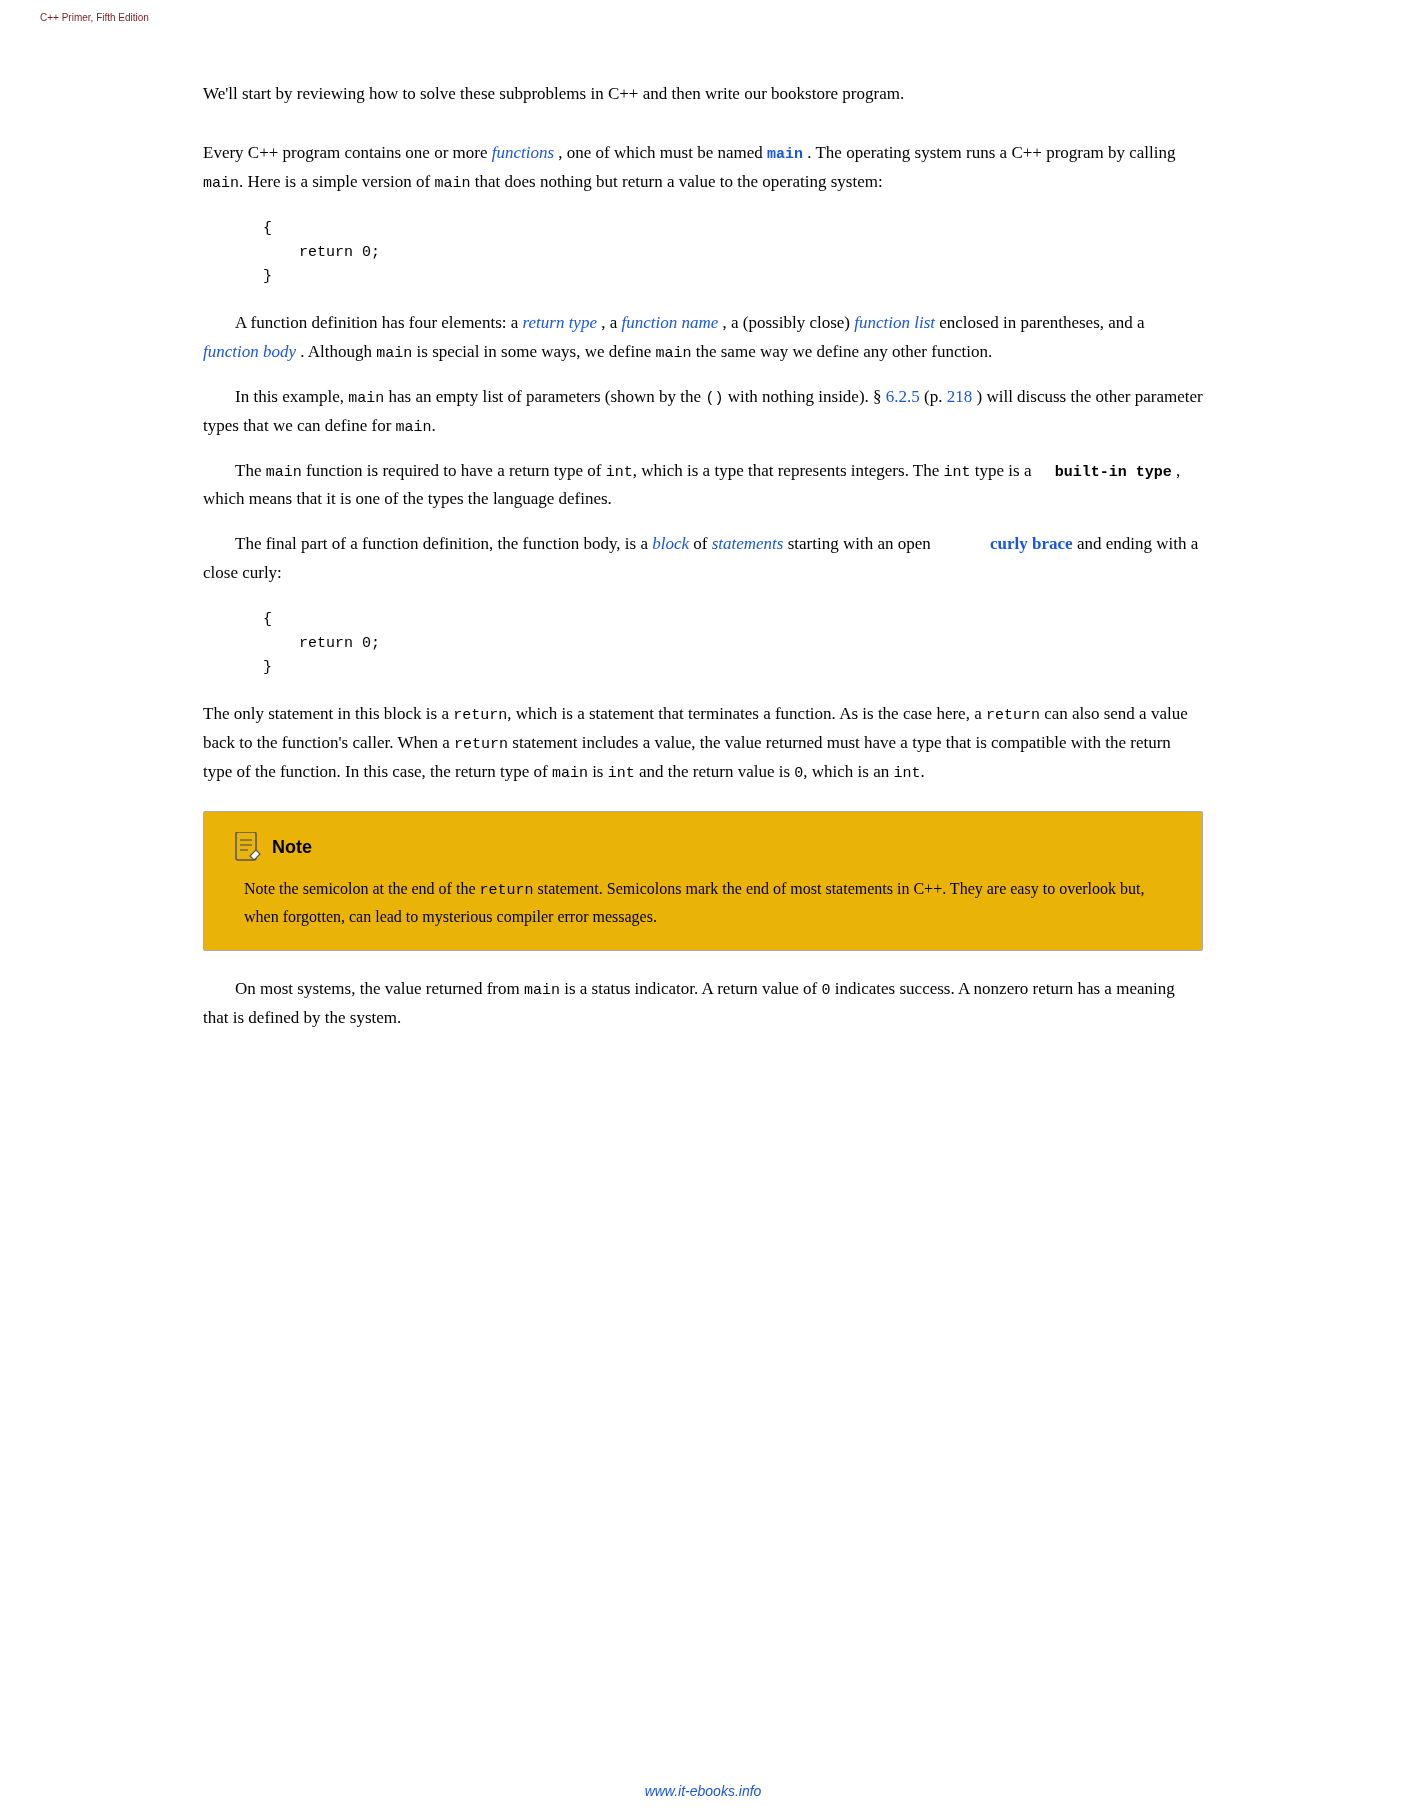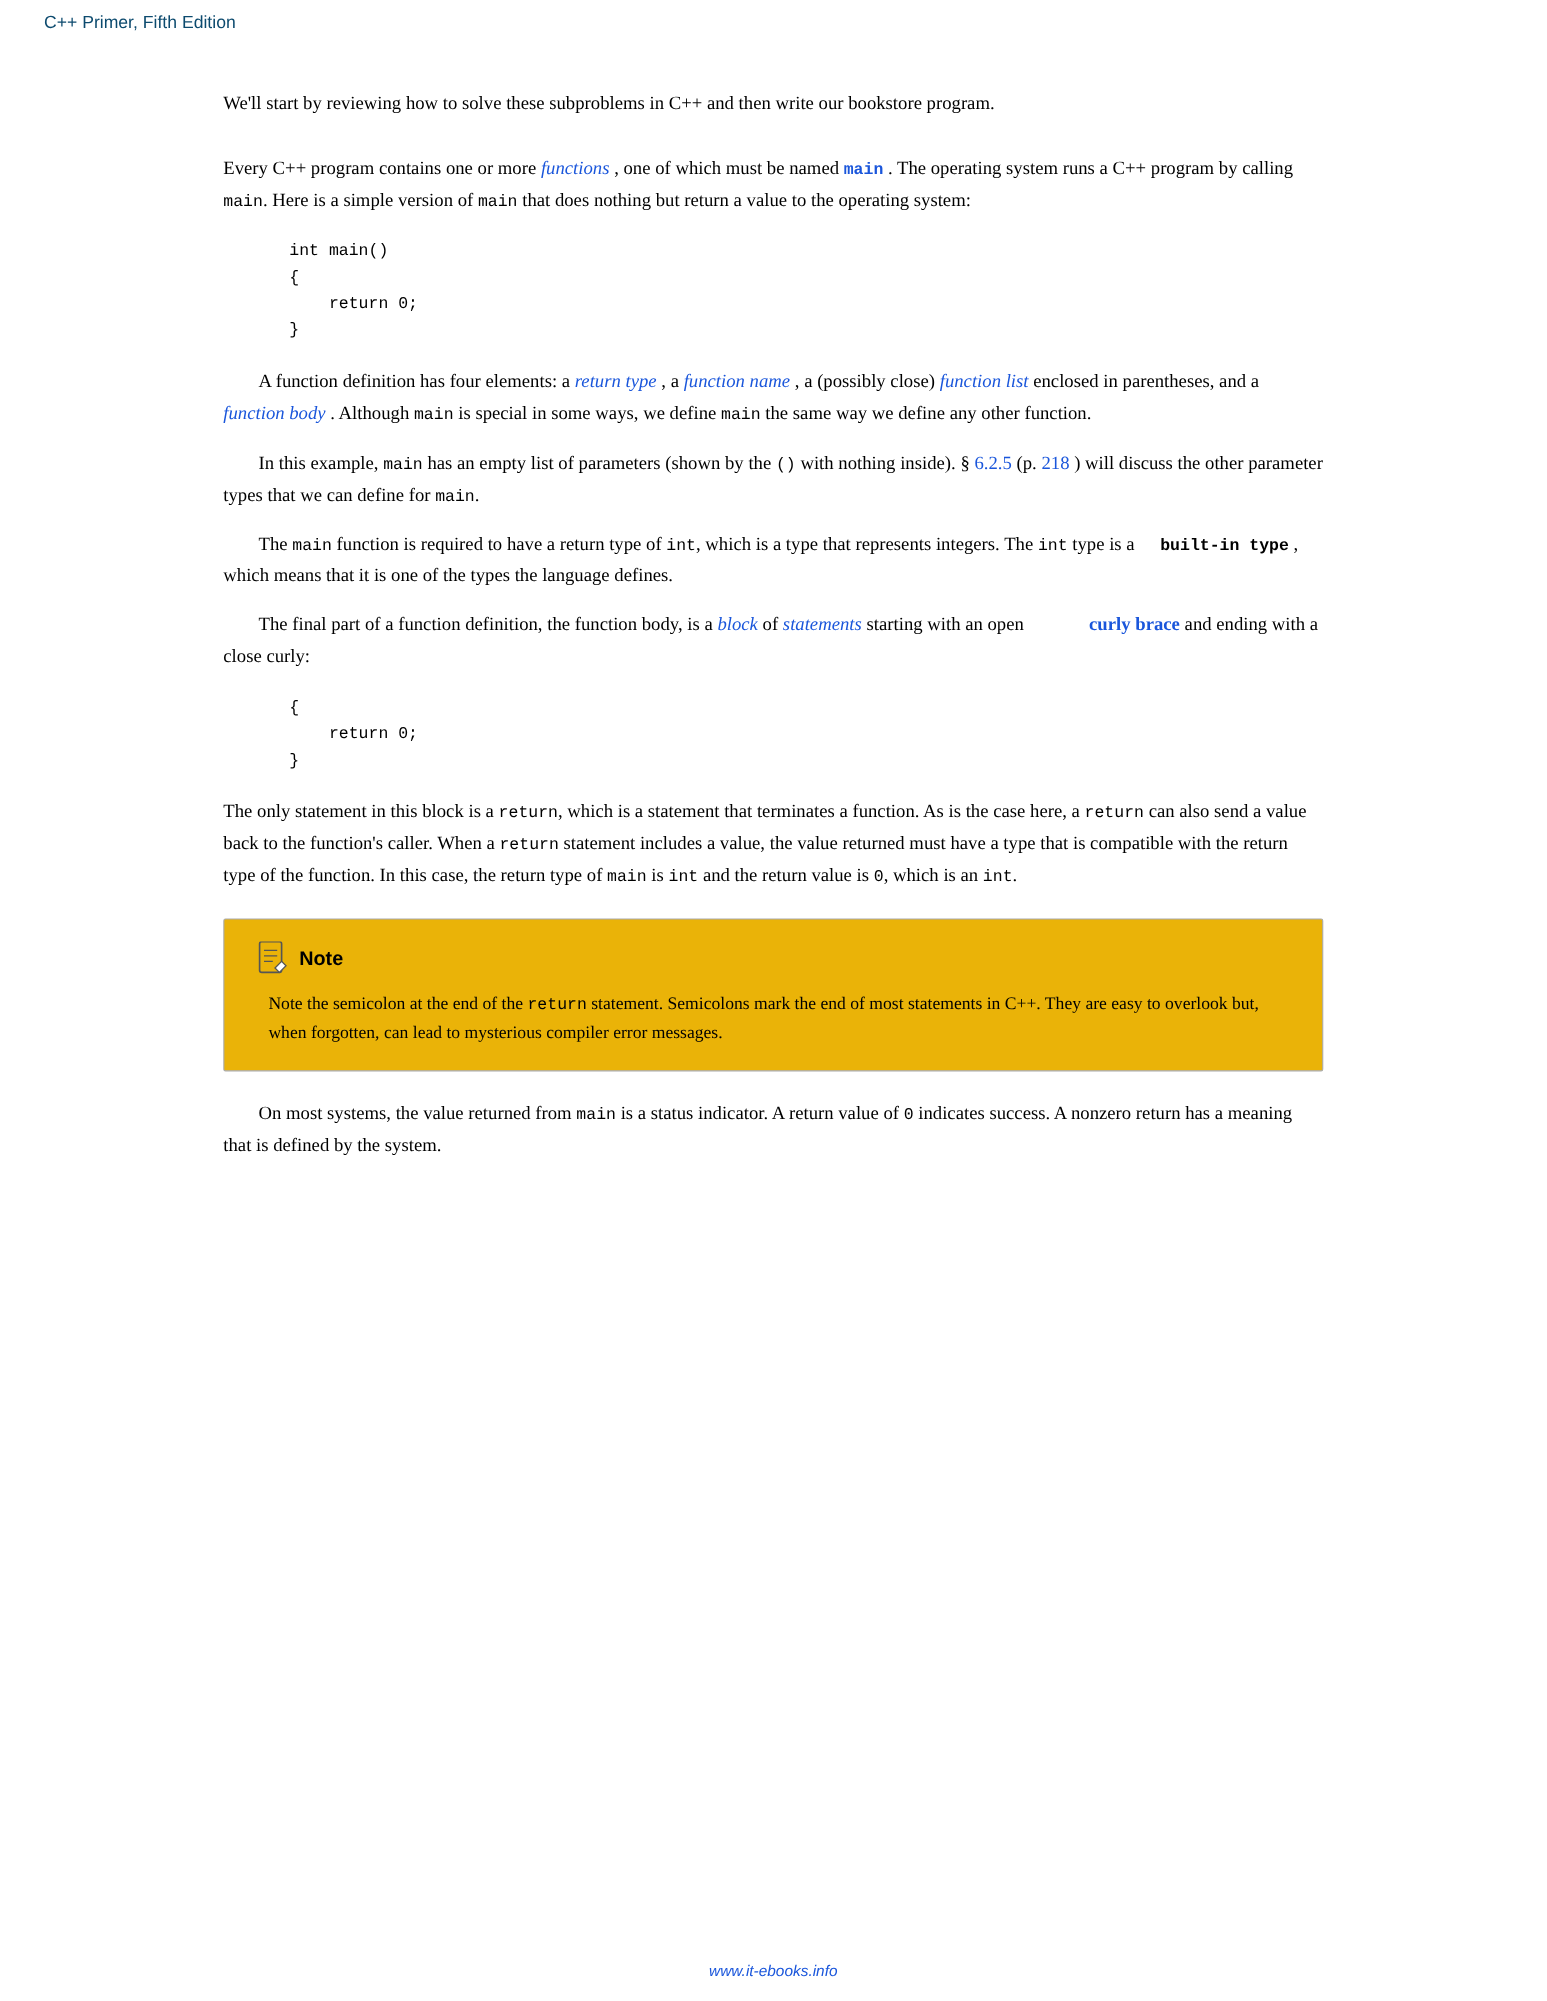--- a/index.html
+++ b/index.html
@@ -15,22 +15,22 @@
       background: #fff;
       width: 1406px;
       min-height: 1819px;
       position: relative;
     }
 
     .page-header {
       position: absolute;
       top: 12px;
       left: 40px;
-      font-size: 16px;
-      color: #0c4a6e;
+      font-size: 10px;
+      color: #7f1d1d;
       font-family: Arial, sans-serif;
     }
 
     .page-content {
       padding: 80px 100px 80px 100px;
       max-width: 1200px;
       margin: 0 auto;
     }
 
     .intro-paragraph {
@@ -171,21 +171,20 @@
 
   <p class="body-paragraph">
     <span>Every C++ program contains one or more </span>
     <a class="link-blue bold-italic-blue" href="#"><em>functions</em></a>
     <span>, one of which must be named </span>
     <span class="bold-blue">main</span>
     <span>. The operating system runs a C++ program by calling <span class="code-inline">main</span>. Here is a simple version of <span class="code-inline">main</span> that does nothing but return a value to the operating system:</span>
   </p>
 
   <div class="code-block">
-    <span class="line">int main()</span>
     <span class="line">{</span>
     <span class="line">&nbsp;&nbsp;&nbsp;&nbsp;return 0;</span>
     <span class="line">}</span>
   </div>
 
   <p class="body-paragraph-indent">
     <span>A function definition has four elements: a </span>
     <a class="link-blue bold-italic-blue" href="#"><em>return type</em></a>
     <span>, a </span>
     <a class="link-blue bold-italic-blue" href="#"><em>function name</em></a>

